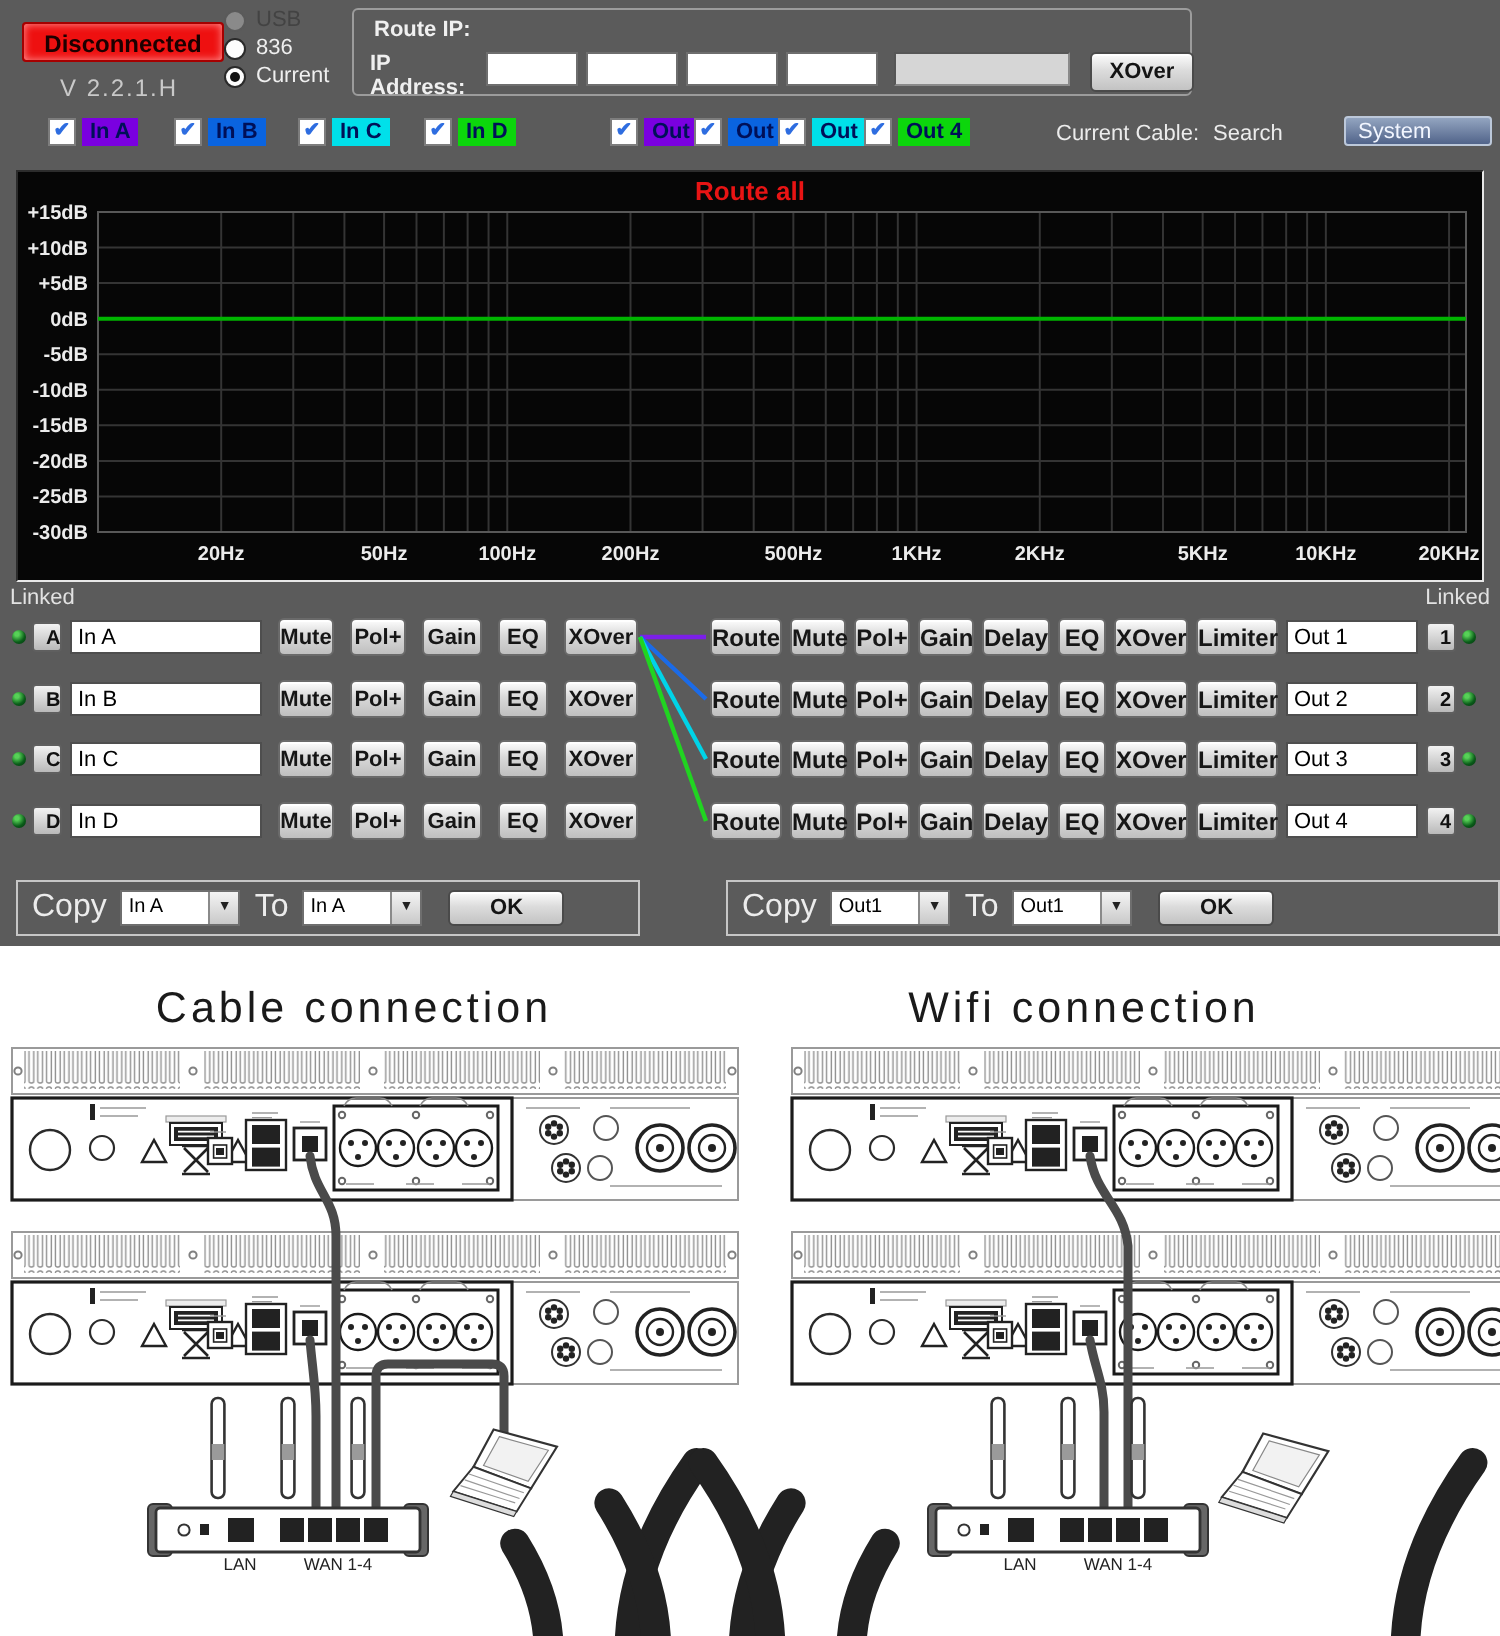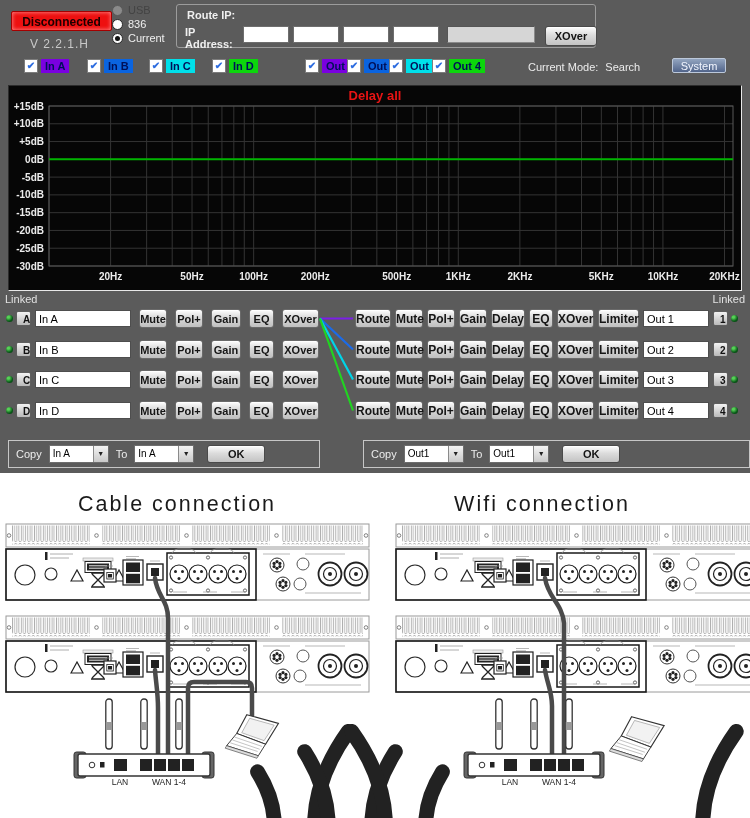--- a/index.html
+++ b/index.html
@@ -25,22 +25,22 @@
   .win-btn{background:linear-gradient(#fdfdfd,#dcdcdc 45%,#c3c3c3);border:1px solid #4a4a4a;border-radius:3px;
            box-shadow:inset 0 1px 0 #fff;color:#141414;font-size:11px;font-weight:bold;font-family:inherit;cursor:pointer;}
   .search{width:52px;height:20px;margin-left:10px;}
   
   .toggles{position:absolute;left:0;top:58px;width:750px;height:17px;}
   .toggle{position:absolute;top:1px;display:flex;align-items:center;gap:3px;cursor:pointer;}
   .cbx{display:inline-block;width:12px;height:12px;background:#fff;border:1px solid #7d7d7d;font-size:10px;line-height:12px;color:#2e6de0;text-align:center;font-weight:bold;}
   .toggle-label{display:inline-block;height:14px;line-height:14px;padding:0 4px;font-size:11px;font-weight:bold;color:#001058;}
   .curmode{position:absolute;left:528px;top:3px;font-size:11px;color:#ececec;}
   .curmode b{font-weight:normal;margin-left:7px;}
-  .sysbtn{position:absolute;left:672px;top:0;width:54px;height:15px;background:linear-gradient(#93a5c0,#51648a);
-          border:1px solid #bcc8da;border-radius:2px;color:#f2f6ff;font-size:11px;line-height:13px;text-align:center;cursor:pointer;}
+  .sysbtn{position:absolute;left:672px;top:0;width:74px;height:15px;background:linear-gradient(#93a5c0,#51648a);
+          border:1px solid #bcc8da;border-radius:2px;color:#f2f6ff;font-size:11px;line-height:13px;text-align:left;cursor:pointer;}
   
   .graph{position:absolute;left:8px;top:85px;width:732px;height:204px;background:#060606;
          border:1px solid;border-color:#2c2c2c #e8e8e8 #e8e8e8 #2c2c2c;}
   .graph-title{position:absolute;left:0;top:2px;width:100%;text-align:center;color:#e81414;font-size:13px;font-weight:bold;}
   svg text{font-family:"Liberation Sans",sans-serif;}
   
   .strips{position:absolute;left:0;top:293px;width:750px;height:180px;}
   .linked{position:absolute;top:0;font-size:11px;color:#e2e2e2;}
   .linked.l{left:5px;} .linked.r{right:5px;}
   .srow{position:absolute;display:flex;align-items:center;height:19px;}
@@ -48,21 +48,21 @@
   .idbtn{width:15px;height:15px;background:linear-gradient(#f2f2f2,#b9b9b9);border:1px solid #5f5f5f;border-radius:2px;
          font-size:10px;font-weight:bold;color:#111;line-height:13px;text-align:center;margin-right:4px;flex:0 0 auto;cursor:pointer;}
   .namefield{height:15px;border:1px solid #4e4e4e;background:#fff;font-size:11px;padding:0 3px;font-family:inherit;color:#000;flex:0 0 auto;}
   .btn3d{height:19px;background:linear-gradient(#fefefe,#d9d9d9 45%,#bfbfbf);border:1px solid #6a6a6a;border-radius:3px;
          box-shadow:inset 0 1px 0 #fff;color:#161616;font-weight:bold;font-family:inherit;text-align:center;padding:0;cursor:pointer;flex:0 0 auto;}
   .inbtn{font-size:11px;margin-left:8px;}
   .outbtn{font-size:12px;margin-left:4px;}
   #route-svg{position:absolute;left:0;top:0;pointer-events:none;}
   
   .copybar{position:absolute;top:147px;height:26px;border:1px solid #c6c6c6;display:flex;align-items:center;padding-left:7px;gap:7px;}
-  .copybar .lbl{font-size:11px;color:#ececec;}
+  .copybar .lbl{font-size:16px;color:#ececec;}
   .combo{display:flex;width:58px;height:16px;border:1px solid #6e6e6e;background:#fff;cursor:pointer;}
   .combo-val{flex:1;font-size:10px;line-height:15px;padding-left:3px;color:#000;overflow:hidden;}
   .combo-btn{width:14px;background:linear-gradient(#f4f4f4,#c9c9c9);border-left:1px solid #8a8a8a;font-size:7px;line-height:15px;text-align:center;color:#222;}
   .okbtn{width:58px;height:18px;margin-left:6px;}
   
   .diagram{position:relative;width:750px;height:345px;background:#fff;}
 </style>
 </head>
 <body>
 
@@ -94,21 +94,21 @@
       <input class="ip-octet" style="">
       <div class="device-box"></div>
       <button class="win-btn search">XOver</button>
     </div>
   </div>
 
   <div class="toggles">
     <span id="in-toggles"></span>
     <span id="out-toggles"></span>
     <span class="curmode">
-      <span>Current Mode:</span><b>Search</b>
+      <span>Current Cable:</span><b>Search</b>
     </span>
     <button class="sysbtn">System</button>
   <div class="toggle" style="left: 24px;">
         <span class="cbx">✔</span>
         <span class="toggle-label" style="background: rgb(122, 0, 224);">In A</span>
       </div><div class="toggle" style="left: 87px;">
         <span class="cbx">✔</span>
         <span class="toggle-label" style="background: rgb(10, 100, 224);">In B</span>
       </div><div class="toggle" style="left: 149px;">
         <span class="cbx">✔</span>
@@ -124,21 +124,21 @@
         <span class="toggle-label" style="background: rgb(10, 100, 224);">Out 2</span>
       </div><div class="toggle" style="left: 389px;">
         <span class="cbx">✔</span>
         <span class="toggle-label" style="background: rgb(0, 224, 234);">Out 3</span>
       </div><div class="toggle" style="left: 432px;">
         <span class="cbx">✔</span>
         <span class="toggle-label" style="background: rgb(12, 214, 12);">Out 4</span>
       </div></div>
 
   <div class="graph">
-    <div class="graph-title">Delay all</div>
+    <div class="graph-title">Route all</div>
     <svg id="graph-svg" width="732" height="204">
         <g stroke="#343434" stroke-width="1">
           <line x1="40" y1="20" x2="40" y2="180"></line>
           <line x1="101.60337476632742" y1="20" x2="101.60337476632742" y2="180"></line>
           <line x1="137.63903892250084" y1="20" x2="137.63903892250084" y2="180"></line>
           <line x1="163.20674953265484" y1="20" x2="163.20674953265484" y2="180"></line>
           <line x1="183.03860660981078" y1="20" x2="183.03860660981078" y2="180"></line>
           <line x1="199.24241368882826" y1="20" x2="199.24241368882826" y2="180"></line>
           <line x1="212.9425373656085" y1="20" x2="212.9425373656085" y2="180"></line>
           <line x1="224.81012429898223" y1="20" x2="224.81012429898223" y2="180"></line>

